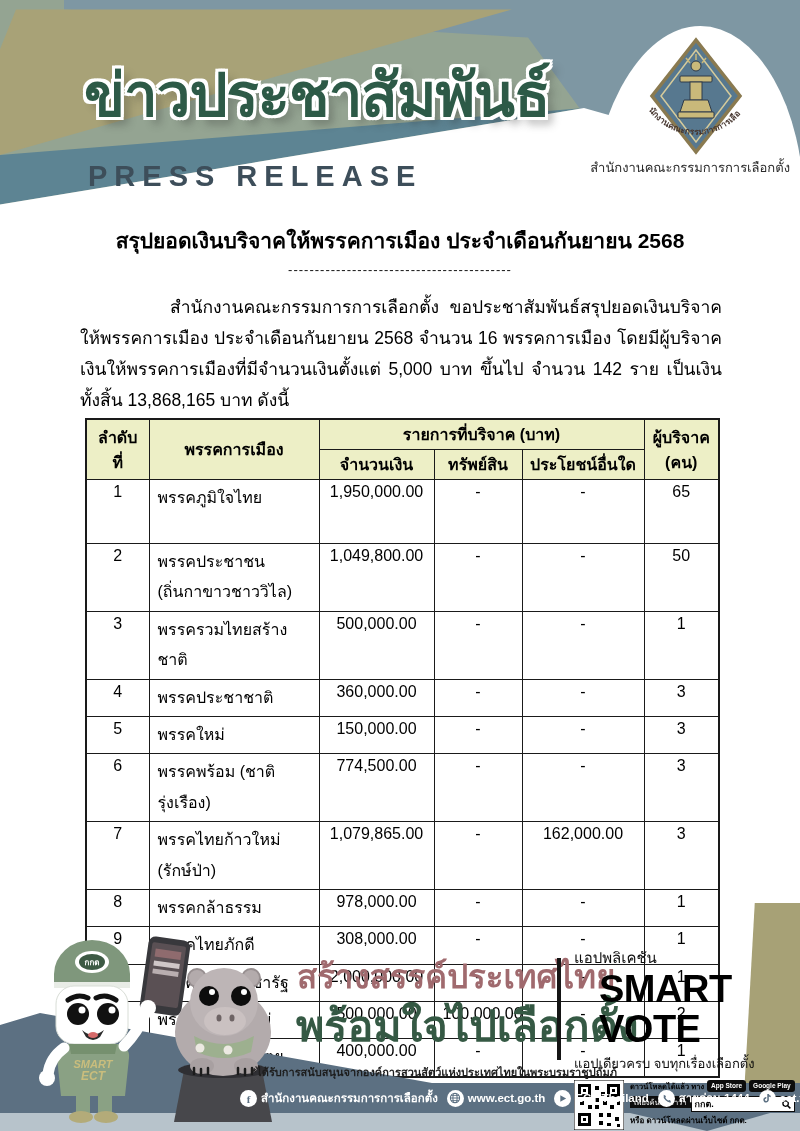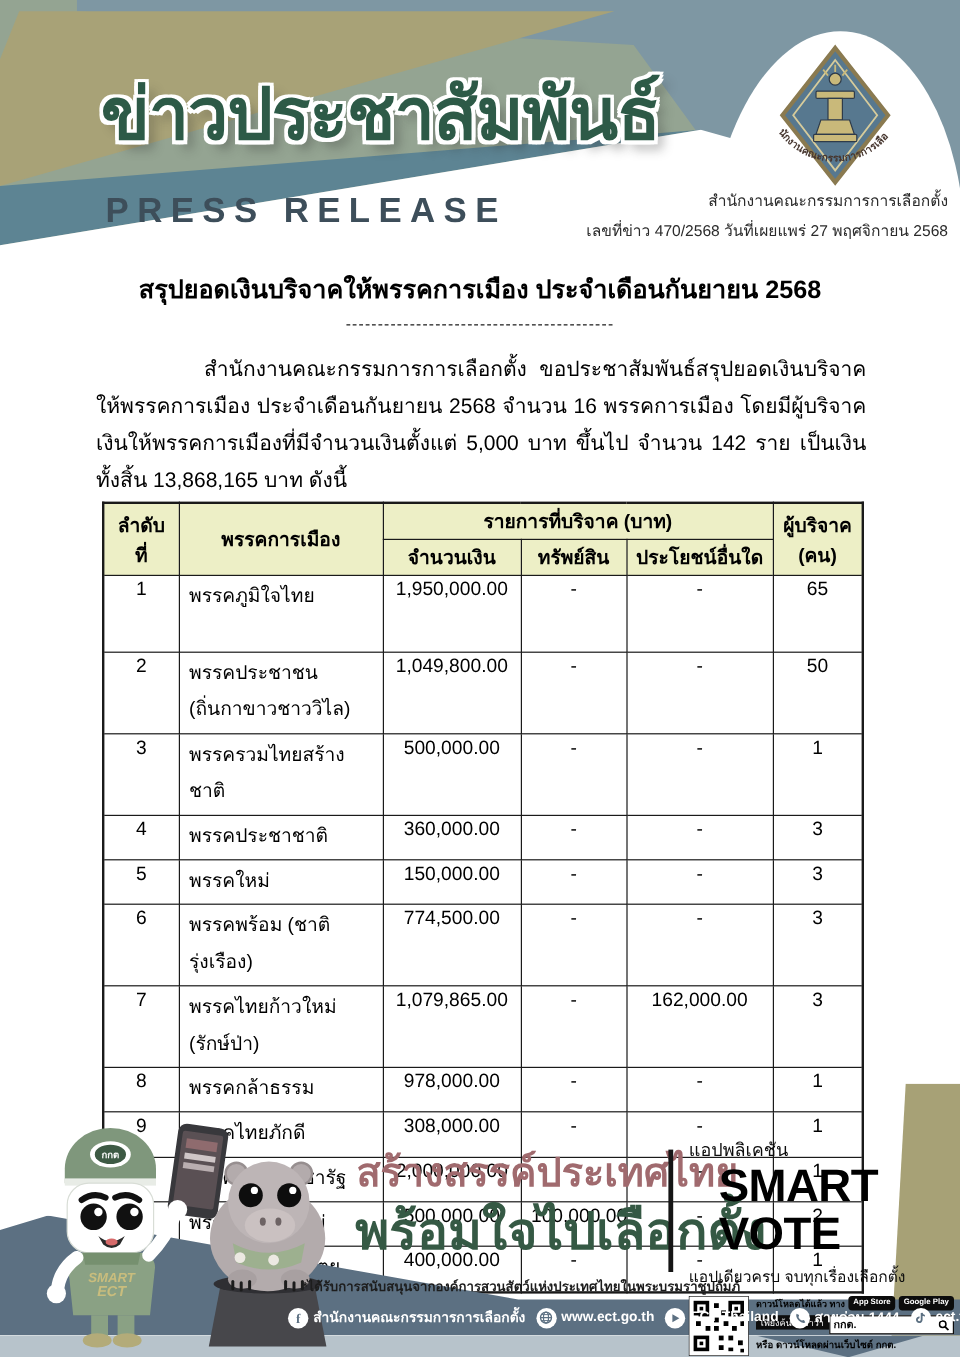--- a/index.html
+++ b/index.html
@@ -115,21 +115,20 @@
     <defs>
         <path id="arcpath" d="M8 76 A 58 58 0 0 0 100 76" fill="none"></path>
       </defs>
     <text font-size="8.5" fill="#473730" font-weight="bold">
       <textPath href="#arcpath" startOffset="50%" text-anchor="middle" id="logo-arc-textpath">สำนักงานคณะกรรมการการเลือกตั้ง</textPath>
     </text>
   </svg>
 
   <div class="hdr-org">
     <div>สำนักงานคณะกรรมการการเลือกตั้ง</div>
-    <div>เลขที่ข่าว 470/2568 วันที่เผยแพร่ 27 พฤศจิกายน 2568</div>
   </div>
 </div>
 
 <div class="doc-title">สรุปยอดเงินบริจาคให้พรรคการเมือง ประจำเดือนกันยายน 2568</div>
 <div class="doc-sep">------------------------------------------</div>
 <div class="doc-body">สำนักงานคณะกรรมการการเลือกตั้ง ขอประชาสัมพันธ์สรุปยอดเงินบริจาคให้พรรคการเมือง ประจำเดือนกันยายน 2568 จำนวน 16 พรรคการเมือง โดยมีผู้บริจาคเงินให้พรรคการเมืองที่มีจำนวนเงินตั้งแต่ 5,000 บาท ขึ้นไป จำนวน 142 ราย เป็นเงินทั้งสิ้น 13,868,165 บาท ดังนี้</div>
 
 <table class="tbl">
   <colgroup>
     <col class="w-no">

